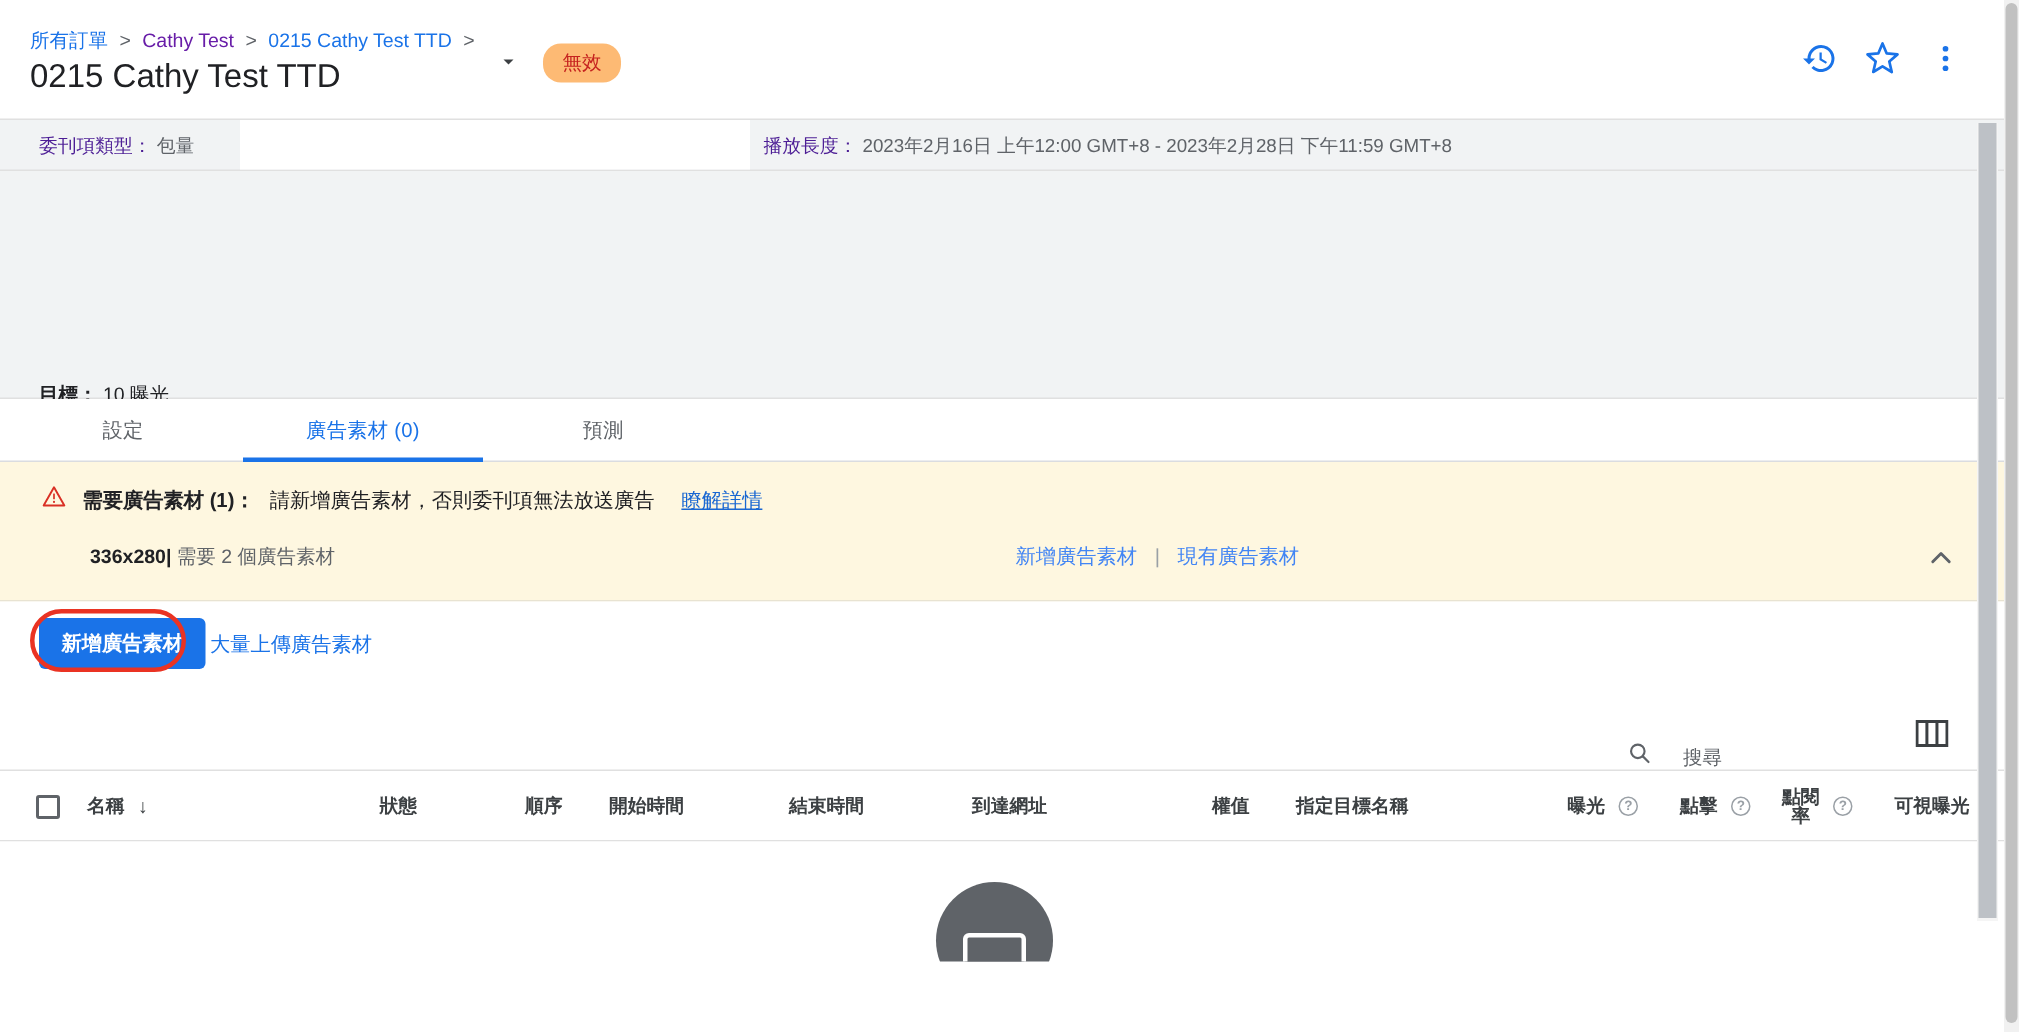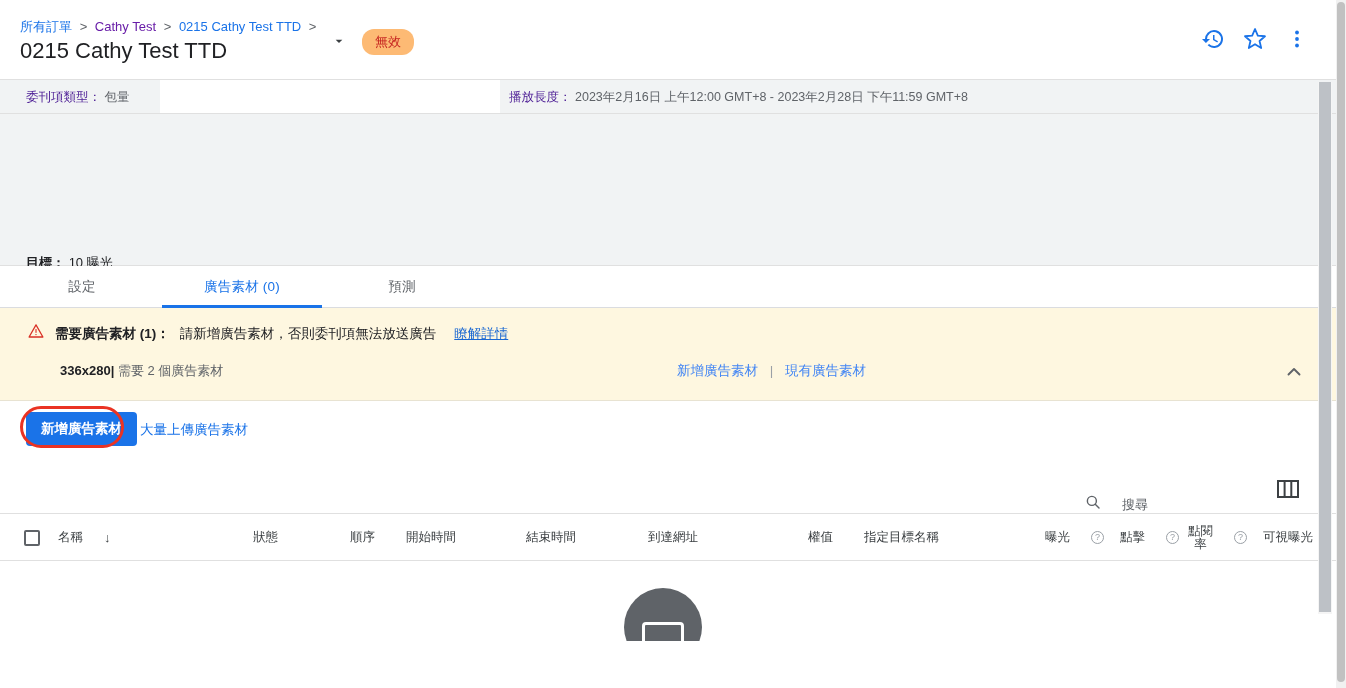--- a/index.html
+++ b/index.html
@@ -236,22 +236,22 @@
     width: 22px; height: 20px; cursor: pointer;
   }
 
   
   .thead {
     position: relative; height: 48px; background: #fff;
     border-top: 1px solid #e0e0e0; border-bottom: 1px solid #e0e0e0;
   }
   .th {
     position: absolute; top: 0; height: 47px;
-    display: flex; align-items: center; gap: 21px;
-    font-size: 12.5px; color: #3c4043; font-weight: 400;
+    display: flex; align-items: center; gap: 9px;
+    font-size: 12.5px; color: #3c4043; font-weight: 700;
     white-space: nowrap;
   }
   .th .sortarrow { font-size: 13px; color: #3c4043; }
   .hdr-checkbox {
     position: absolute; left: 24px; top: 16px;
     width: 16px; height: 16px;
     border: 2px solid #5f6368; border-radius: 2px;
     cursor: pointer; background: #fff;
   }
   .th-ctr-stack {

